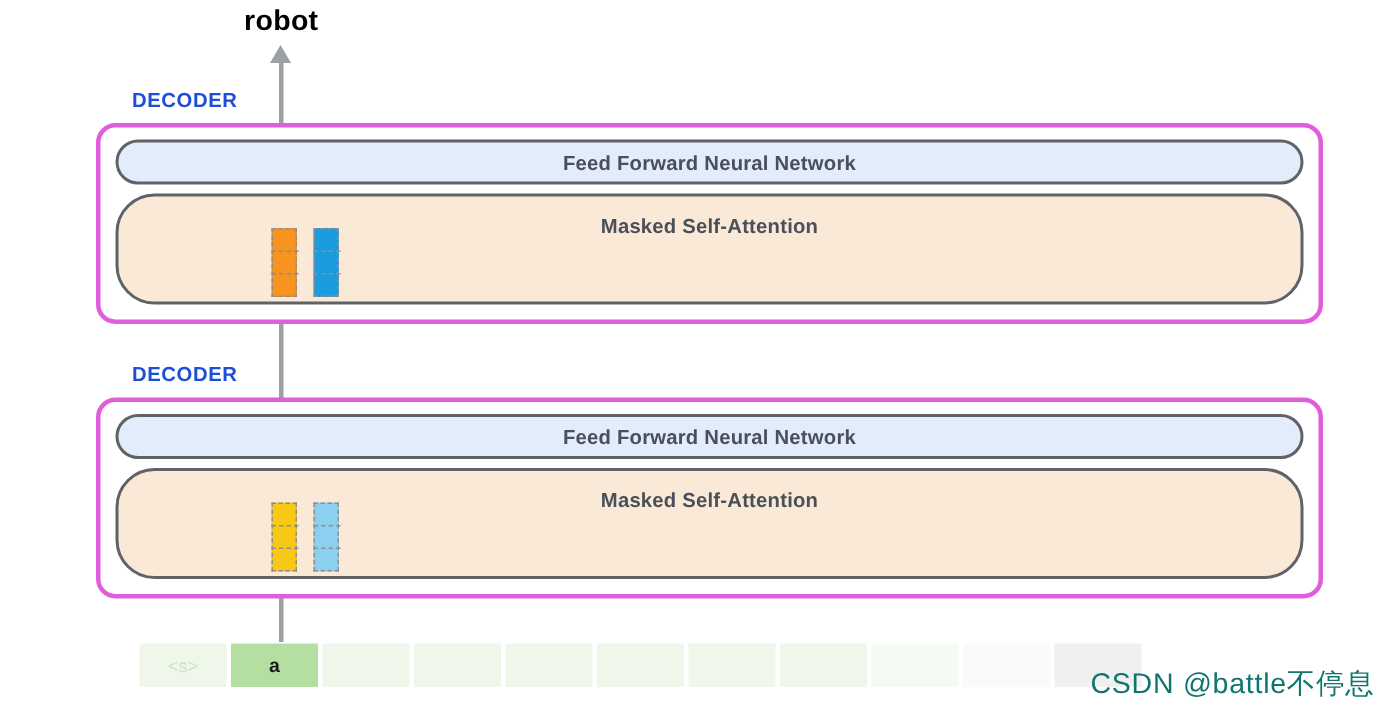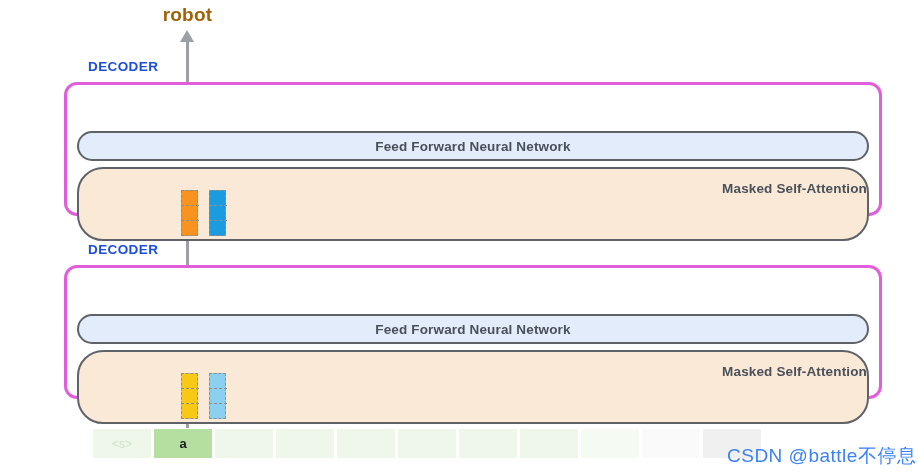--- a/index.html
+++ b/index.html
@@ -76,21 +76,20 @@
   
   .sublayer {
     position: absolute;
     left: 10px;
     right: 10px;
     border: 2px solid #5f6368;
     box-sizing: border-box;
     display: flex;
     align-items: center;
     justify-content: center;
-    margin-top: 38px;
   }
   .ffnn {
     top: 8px;
     height: 30px;
     border-radius: 15px;
     background: #e3ecfa;
   }
   .attn {
     top: 44px;
     height: 74px;
@@ -103,21 +102,21 @@
     color: #4a5059;
     letter-spacing: 0.15px;
     position: relative;
     z-index: 3;
   }
   .attn .sublayer-label {
     position: absolute;
     top: 12px;
     left: 0;
     right: 0;
-    text-align: right;
+    text-align: center;
   }
 
   
   .vec {
     position: absolute;
     width: 17px;
     height: 46px;
     box-sizing: border-box;
     border: 1.5px dashed #8f8f8f;
     z-index: 2;
@@ -160,29 +159,29 @@
   .token-cell.blank2      { background: #f0f0f0; }
   .token-cell.start       { background: #eef7ea; color: #cfe3c8; font-size: 12px; }
   .token-cell.active      { background: #b5dfa0; color: #1b1b1b; font-weight: bold; }
 
   
   #watermark {
     position: absolute;
     left: 727px;
     top: 443px;
     font-size: 19px;
-    color: #3b82f6;
+    color: #0f766e;
     letter-spacing: 0.5px;
     white-space: nowrap;
   }
 </style>
 </head>
 <body>
 
-<div id="output-word" style="color: #a16207;">robot</div>
+<div id="output-word" style="color: #000000;">robot</div>
 
 <div id="flow-arrow"></div>
 <div id="flow-line"></div>
 
 <div class="decoder-label" id="decoder-label-1">DECODER</div>
 
 <div class="decoder-panel" id="decoder-panel-1" style="border-color: rgb(224, 93, 219);">
 
   <div class="sublayer ffnn" style="background: rgb(227, 236, 250);">
     <span class="sublayer-label">Feed Forward Neural Network</span>

